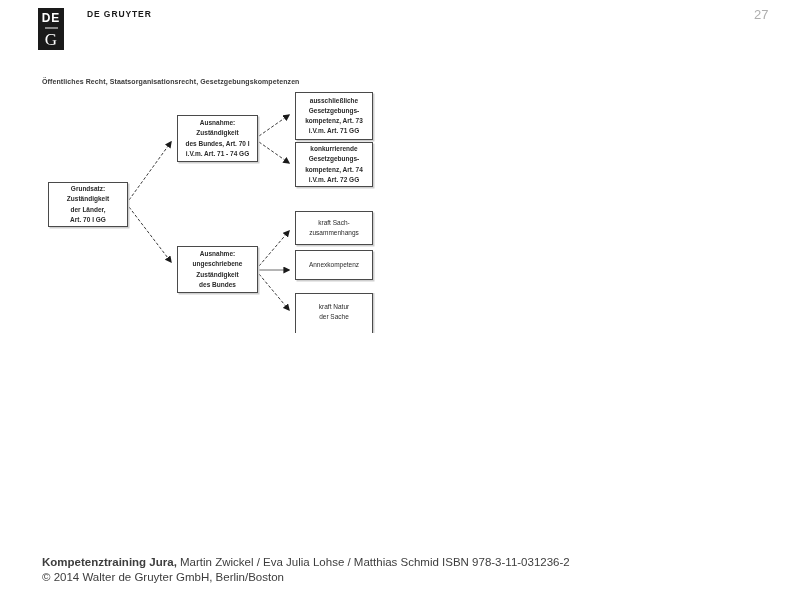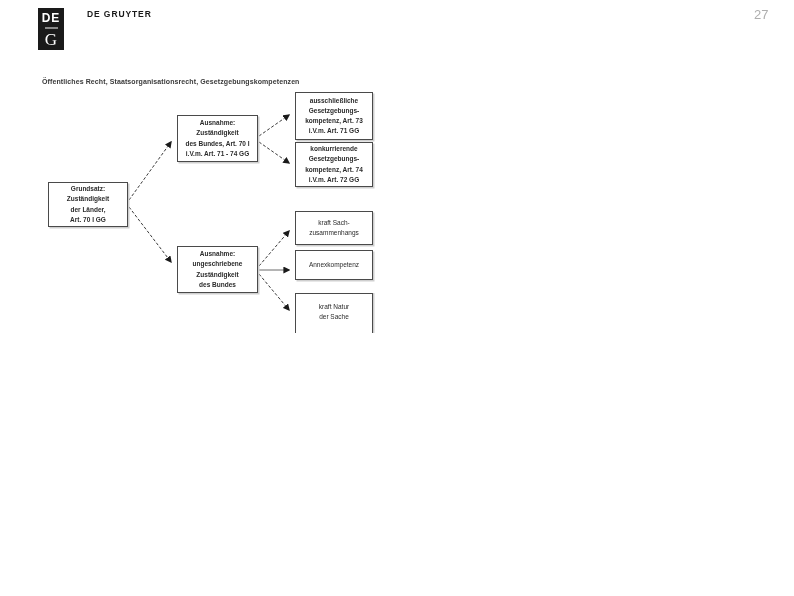--- a/index.html
+++ b/index.html
@@ -114,13 +114,17 @@
 Gesetzgebungs-
 kompetenz, Art. 74
 i.V.m. Art. 72 GG</div>
 <div class="node node-kraft-sach">kraft Sach-
 zusammenhangs</div>
 <div class="node node-annex">Annexkompetenz</div>
 <div class="node node-kraft-natur">kraft Natur
 der Sache</div>
 
 <div class="footer">
+  <div>
+    <span class="b">Kompetenztraining Jura,</span><span> Martin Zwickel / Eva Julia Lohse / Matthias Schmid ISBN 978-3-11-031236-2</span>
+  </div>
+  <div>© 2014 Walter de Gruyter GmbH, Berlin/Boston</div>
 </div>
 
 </body></html>

